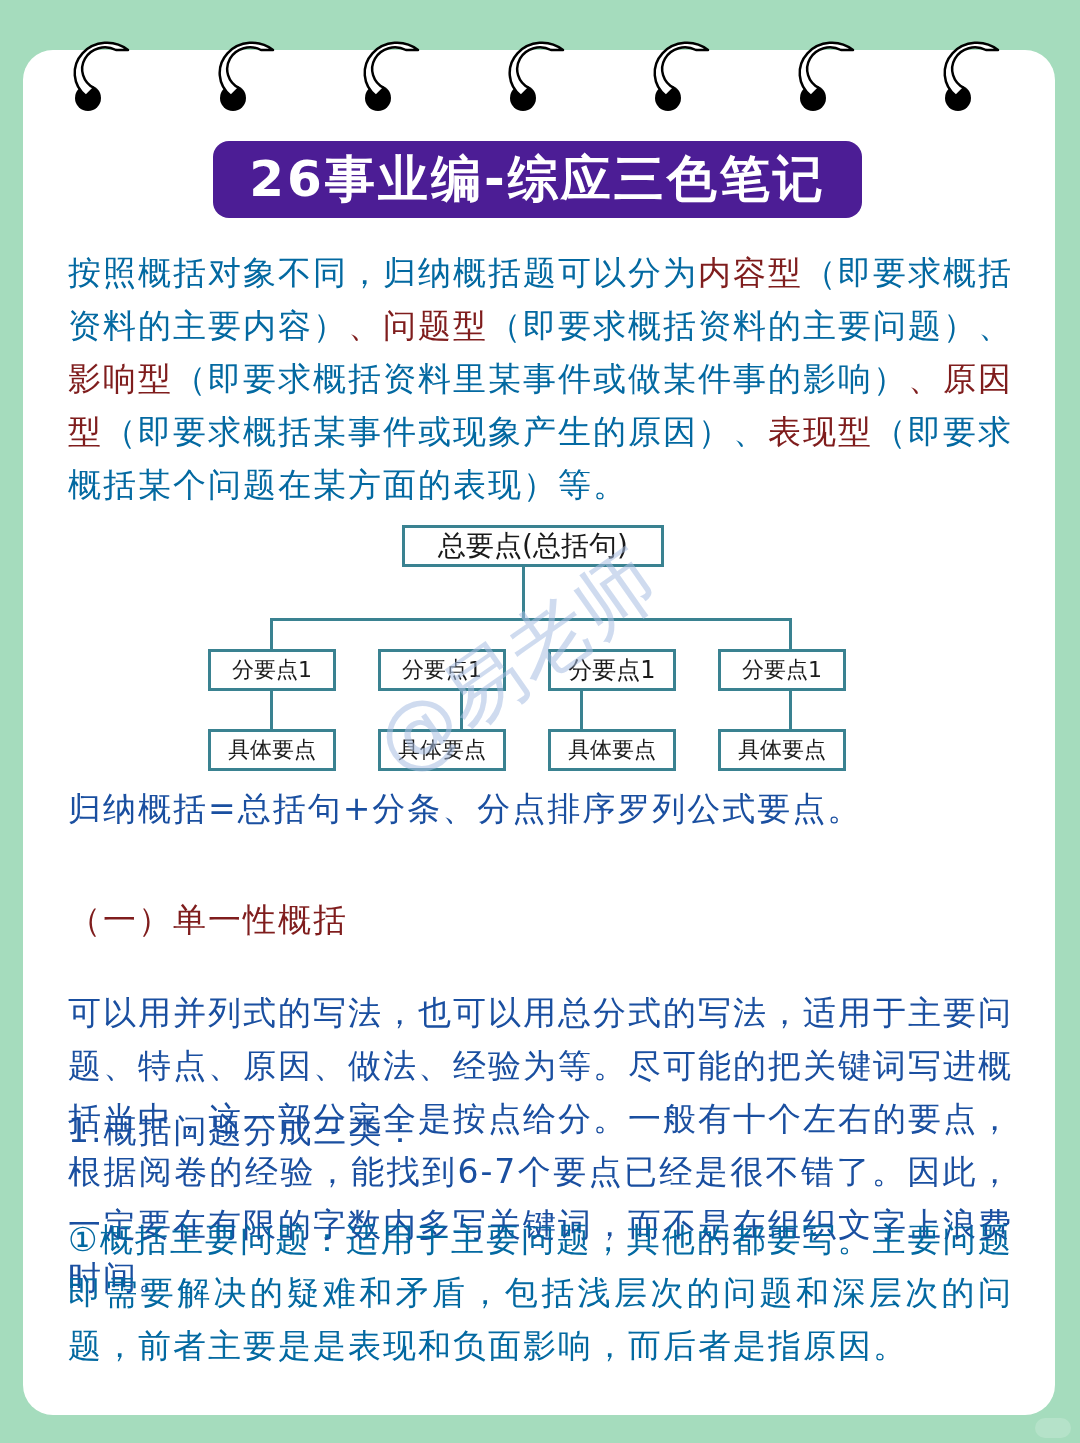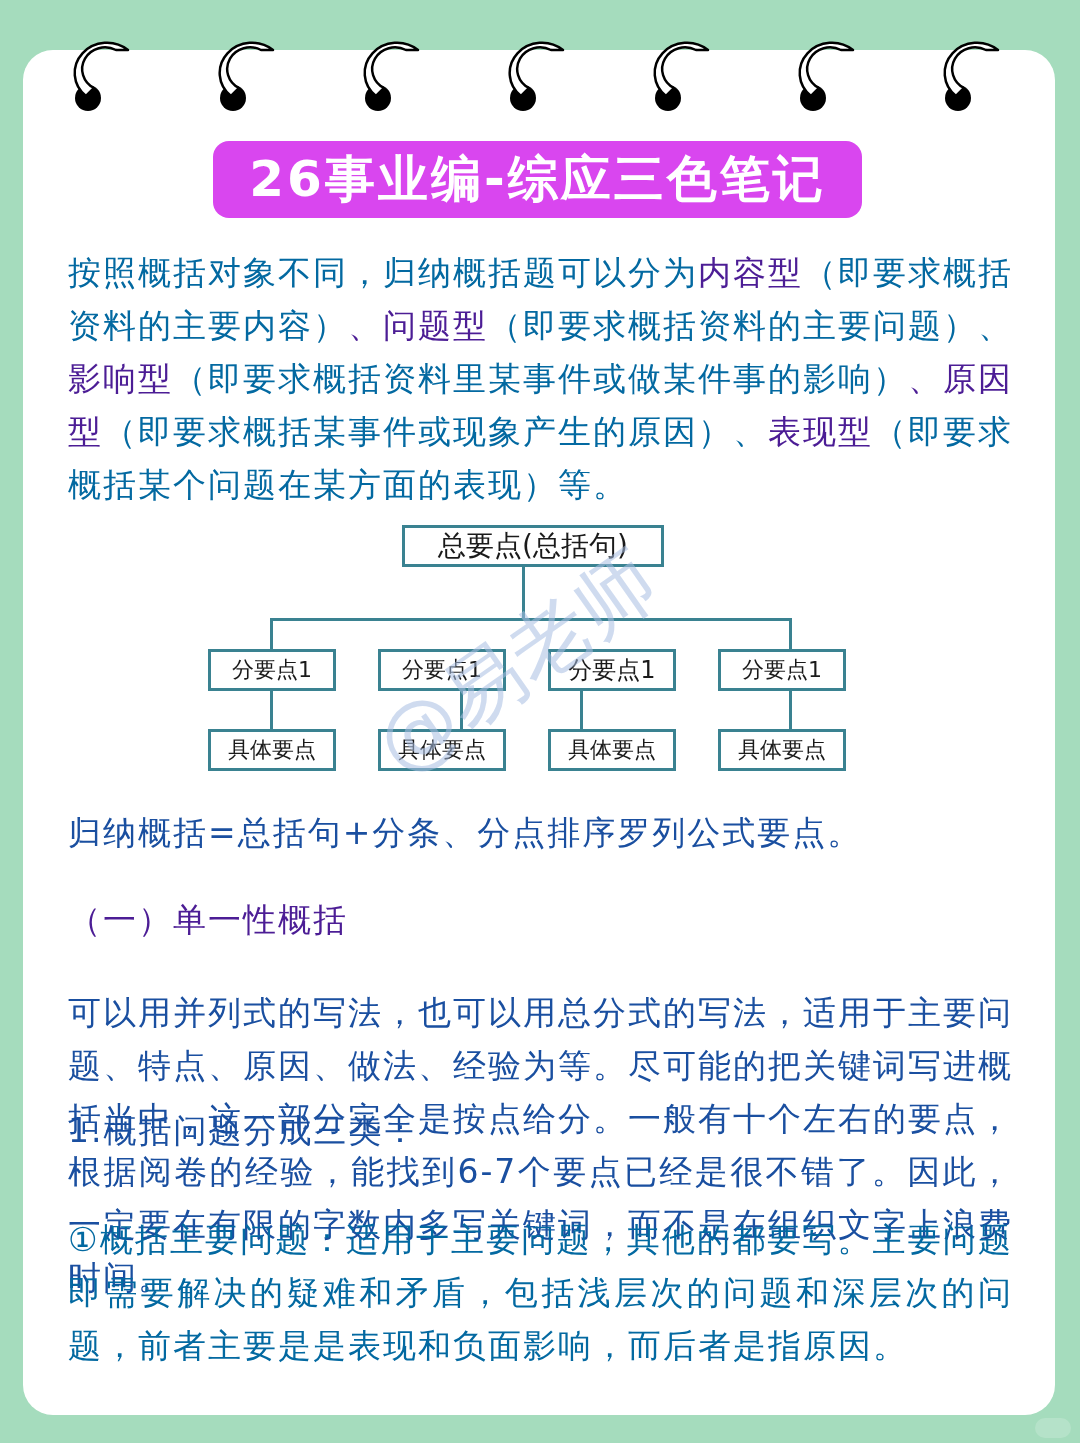--- a/index.html
+++ b/index.html
@@ -1,23 +1,23 @@
 <!DOCTYPE html>
 <html><head>
 <meta charset="utf-8">
 <style>
   html,body{margin:0;padding:0;}
   body{width:1080px;height:1443px;background:#a5dcbd;position:relative;overflow:hidden;font-family:"DejaVu Sans","Liberation Sans",sans-serif;}
   .card{position:absolute;left:23px;top:50px;width:1032px;height:1365px;background:#ffffff;border-radius:30px;}
   .ring{position:absolute;top:20px;width:80px;height:100px;}
-  .title-pill{position:absolute;left:213px;top:141px;width:649px;height:77px;background:#d946ef;border-radius:16px;display:flex;align-items:center;justify-content:center;}
+  .title-pill{position:absolute;left:213px;top:141px;width:649px;height:77px;background:#4c1d95;border-radius:16px;display:flex;align-items:center;justify-content:center;}
   .title-text{color:#ffffff;font-size:50px;letter-spacing:3px;font-family:"DejaVu Sans",sans-serif;font-weight:bold;white-space:nowrap;}
   .para{position:absolute;left:68px;width:945px;font-size:33px;line-height:53px;letter-spacing:2px;text-align:justify;}
   .black{color:#0369a1;}
-  .red{color:#4c1d95;}
+  .red{color:#7f1d1d;}
   .blue{color:#1a4fa0;}
   .diagram{position:absolute;left:120px;top:510px;width:760px;height:270px;}
   .dbox{position:absolute;border:3px solid #3a8291;background:#fff;display:flex;align-items:center;justify-content:center;color:#1a1a1a;box-sizing:border-box;white-space:nowrap;}
   .dline{position:absolute;background:#3a8291;}
   .watermark{position:absolute;left:380px;top:590px;width:360px;height:200px;color:#a9bfe3;opacity:.55;font-size:80px;transform:rotate(-35deg);pointer-events:none;white-space:nowrap;}
   .corner-badge{position:absolute;left:1035px;top:1418px;width:36px;height:20px;border-radius:10px;background:rgba(255,255,255,0.18);}
 </style>
 </head>
 <body>
 
@@ -100,19 +100,19 @@
     </div>
   <div class="dbox" style="left:428px;top:219px;width:128px;height:42px;font-size:22px;">
       <span>具体要点</span>
     </div>
   <div class="dbox" style="left:598px;top:219px;width:128px;height:42px;font-size:22px;">
       <span>具体要点</span>
     </div>
 </div>
 <div class="watermark">@易老师</div>
 
-<div class="para blue" style="top:806px;">归纳概括=总括句+分条、分点排序罗列公式要点。</div>
+<div class="para blue" style="top:782px;">归纳概括=总括句+分条、分点排序罗列公式要点。</div>
 <div class="para red" style="top:893px;">（一）单一性概括</div>
 <div class="para blue" style="top:960px;margin-top:26px;">可以用并列式的写法，也可以用总分式的写法，适用于主要问题、特点、原因、做法、经验为等。尽可能的把关键词写进概括当中，这一部分完全是按点给分。一般有十个左右的要点，根据阅卷的经验，能找到6-7个要点已经是很不错了。因此，一定要在有限的字数内多写关键词，而不是在组织文字上浪费时间。</div>
 <div class="para blue" style="top:1104px;">1.概括问题分成三类：</div>
 <div class="para black" style="top:1213px;">①概括主要问题：适用于主要问题，其他的都要写。主要问题即需要解决的疑难和矛盾，包括浅层次的问题和深层次的问题，前者主要是是表现和负面影响，而后者是指原因。</div>
 
 <div class="corner-badge"></div>
 
 </body></html>

